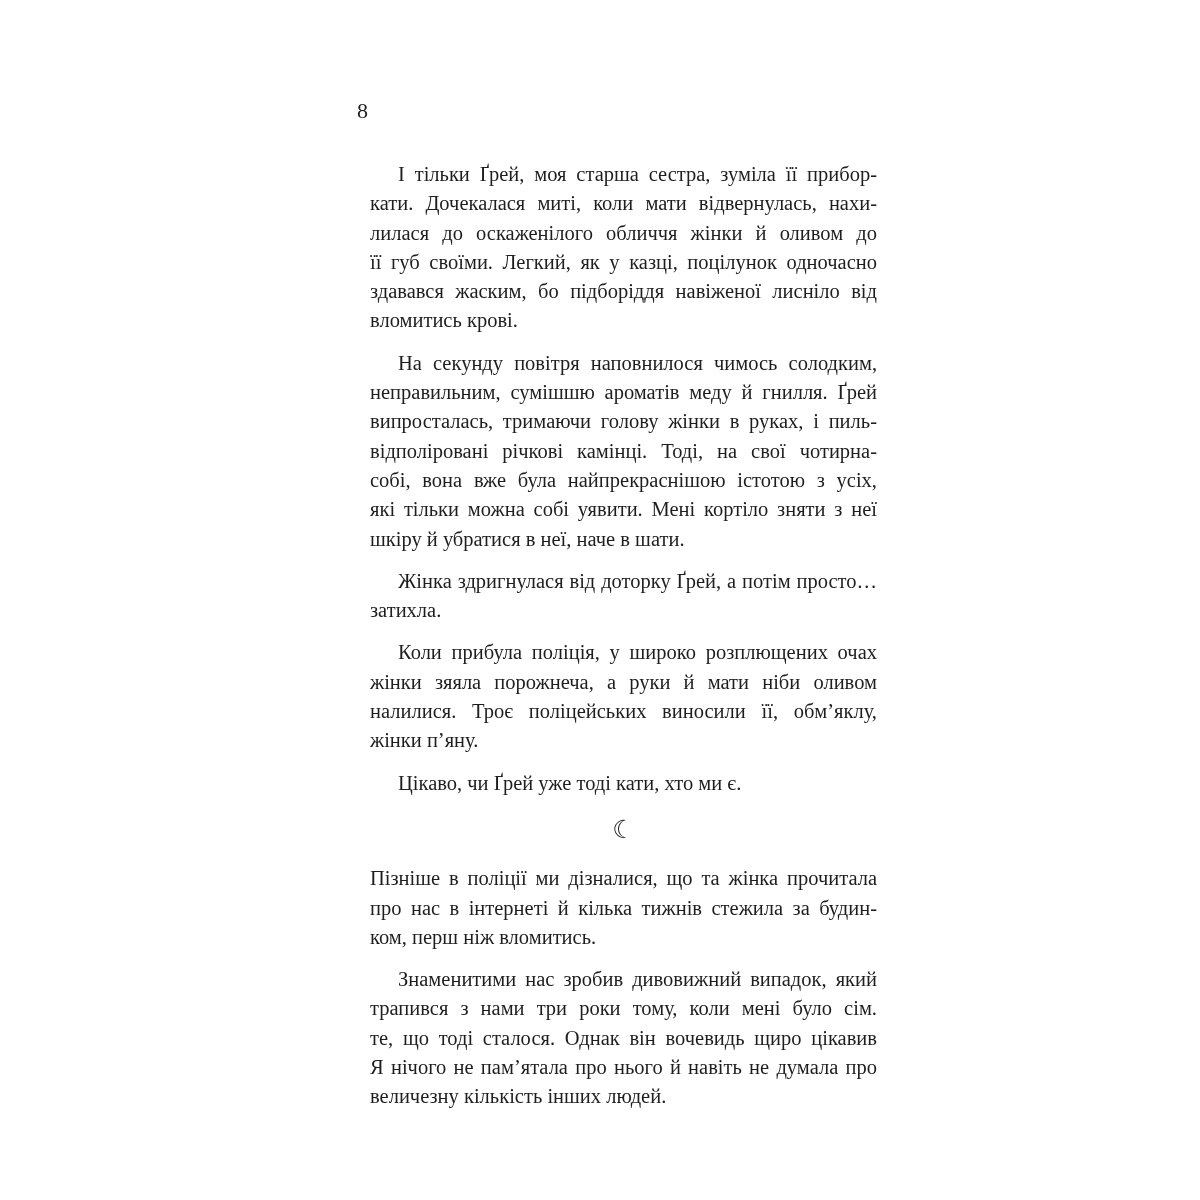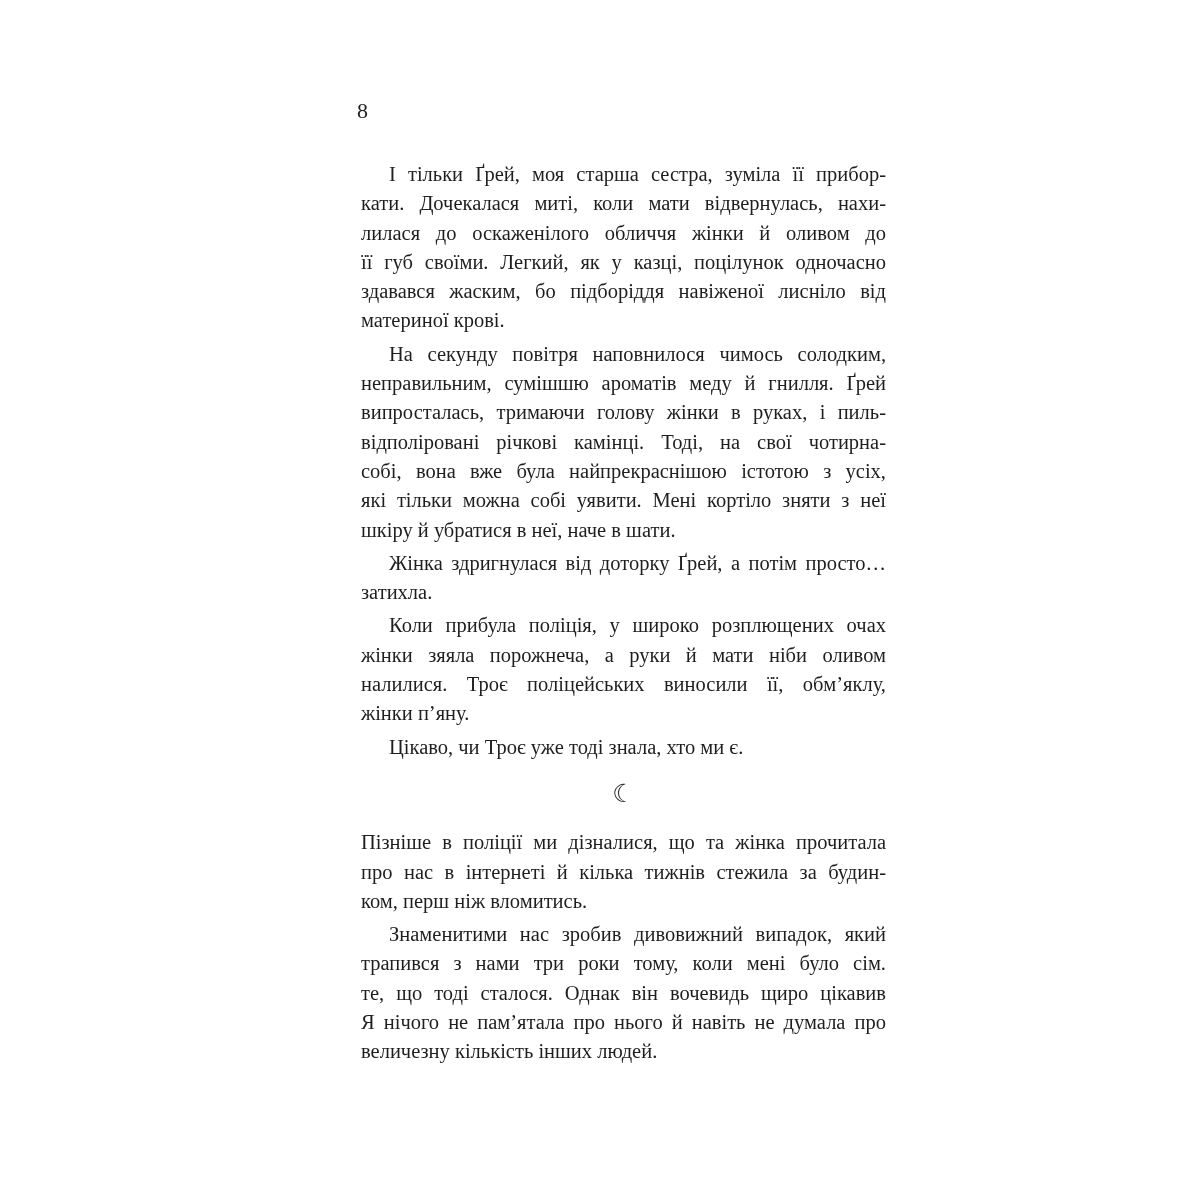--- a/index.html
+++ b/index.html
@@ -22,21 +22,21 @@
     top: 96px;
     width: 533px;
   }
   .page-number {
     font-size: 22px;
     line-height: 30px;
     margin-bottom: 34px;
     text-align: left;
   }
   .para {
-    margin: 4px;
+    margin: 13px;
     padding: 0;
   }
   .line {
     font-size: 20.5px;
     line-height: 29.3px;
     text-align: justify;
     text-align-last: justify;
     white-space: normal;
   }
   .line.last {
@@ -61,21 +61,21 @@
 <div class="page">
   <div class="content">
     <div class="page-number">8</div>
     <div>
         <div class="para indent">
           <div class="line">І тільки Ґрей, моя старша сестра, зуміла її прибор-</div>
           <div class="line">кати. Дочекалася миті, коли мати відвернулась, нахи-</div>
           <div class="line">лилася до оскаженілого обличчя жінки й оливом до</div>
           <div class="line">її губ своїми. Легкий, як у казці, поцілунок одночасно</div>
           <div class="line">здавався жаским, бо підборіддя навіженої лисніло від</div>
-          <div class="line last">материної крові.</div>
+          <div class="line last">вломитись крові.</div>
         </div>
         <div class="para indent">
           <div class="line">На секунду повітря наповнилося чимось солодким,</div>
           <div class="line">неправильним, сумішшю ароматів меду й гнилля. Ґрей</div>
           <div class="line">випросталась, тримаючи голову жінки в руках, і пиль-</div>
           <div class="line">відполіровані річкові камінці. Тоді, на свої чотирна-</div>
           <div class="line">собі, вона вже була найпрекраснішою істотою з усіх,</div>
           <div class="line">які тільки можна собі уявити. Мені кортіло зняти з неї</div>
           <div class="line last">шкіру й убратися в неї, наче в шати.</div>
         </div>
@@ -83,21 +83,21 @@
           <div class="line">Жінка здригнулася від доторку Ґрей, а потім просто…</div>
           <div class="line last">затихла.</div>
         </div>
         <div class="para indent">
           <div class="line">Коли прибула поліція, у широко розплющених очах</div>
           <div class="line">жінки зяяла порожнеча, а руки й мати ніби оливом</div>
           <div class="line">налилися. Троє поліцейських виносили її, обм’яклу,</div>
           <div class="line last">жінки п’яну.</div>
         </div>
         <div class="para indent">
-          <div class="line last">Цікаво, чи Троє уже тоді знала, хто ми є.</div>
+          <div class="line last">Цікаво, чи Ґрей уже тоді кати, хто ми є.</div>
         </div>
         <div class="divider"><span>☾</span></div>
         <div class="para">
           <div class="line">Пізніше в поліції ми дізналися, що та жінка прочитала</div>
           <div class="line">про нас в інтернеті й кілька тижнів стежила за будин-</div>
           <div class="line last">ком, перш ніж вломитись.</div>
         </div>
         <div class="para indent">
           <div class="line">Знаменитими нас зробив дивовижний випадок, який</div>
           <div class="line">трапився з нами три роки тому, коли мені було сім.</div>

